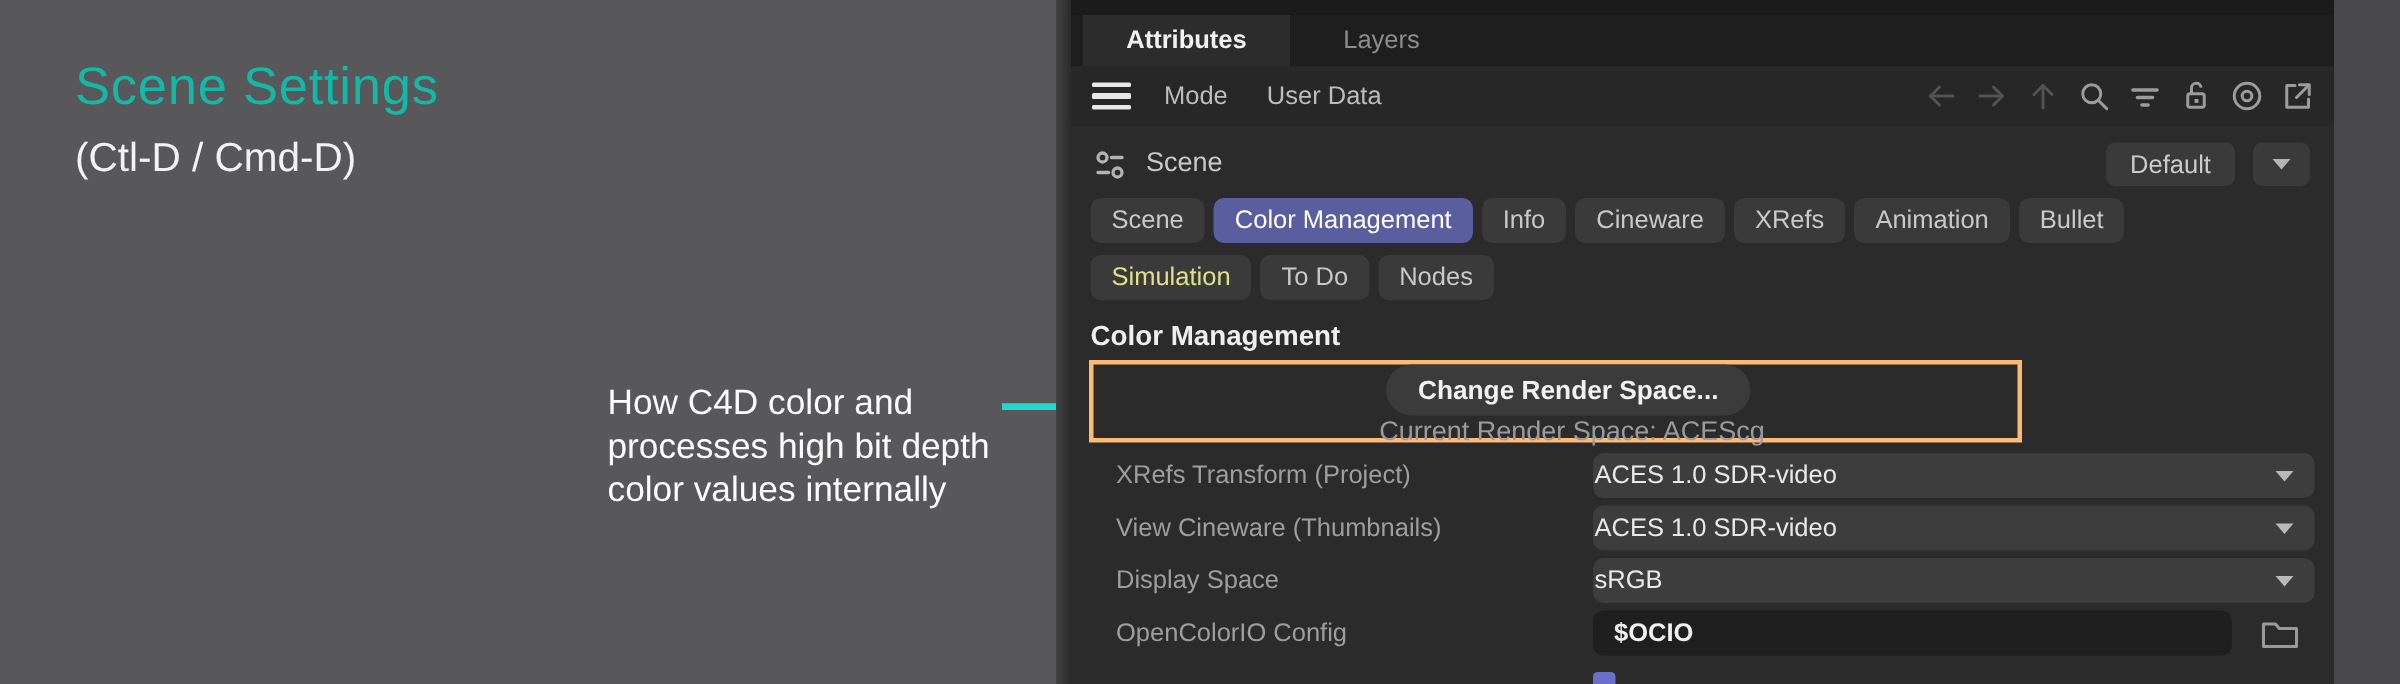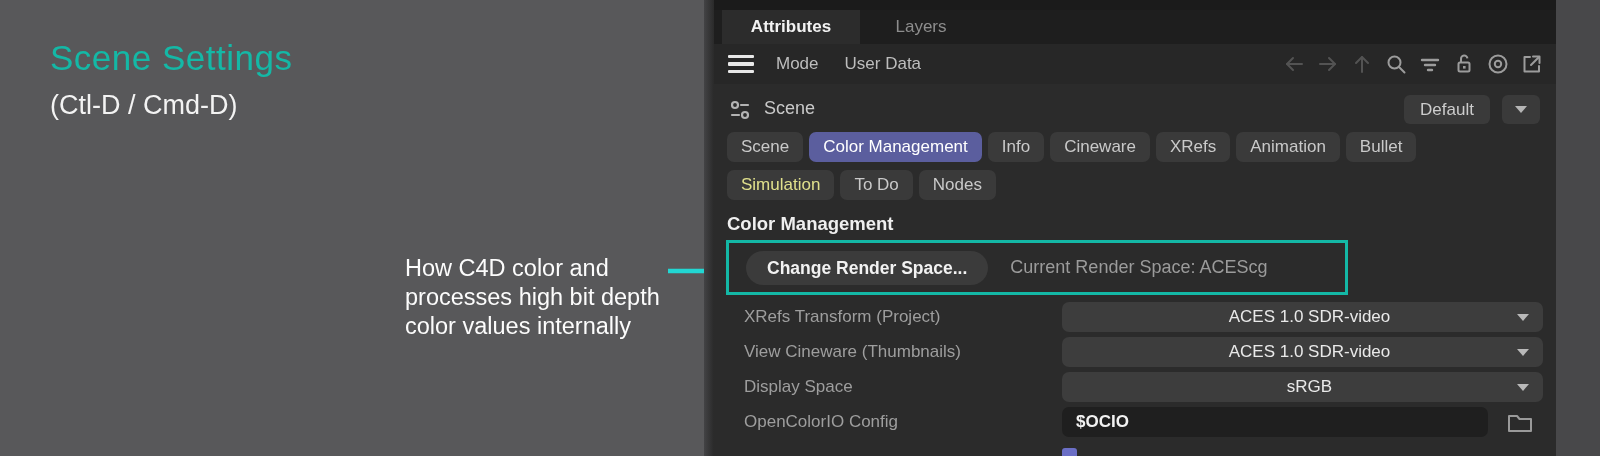--- a/index.html
+++ b/index.html
@@ -52,30 +52,30 @@
   .pill-row.r2{top:170px;}
   .pill{height:30px;line-height:30px;padding:0 14px;background:#3a3a3a;border-radius:7px;
         font-size:17px;color:#c9c9c9;white-space:nowrap;}
   .pill.selected{background:#5b5e9e;color:#ffffff;}
   .pill.sim{color:#e0e08c;}
 
   .section-heading{position:absolute;left:13px;top:213px;font-size:18.5px;font-weight:700;color:#efefef;}
 
   
   .highlight-box{position:absolute;left:12px;top:240px;width:616px;height:49px;
-                 border:3px solid #14b8a6;display:flex;align-items:center;background:#2b2b2b;}
+                 border:3px solid #fdba74;display:flex;align-items:center;background:#2b2b2b;flex-direction:column;}
   .change-btn{margin-left:17px;height:34px;line-height:34px;padding:0 21px;background:#3b3b3b;
               border-radius:17px;font-size:17.5px;font-weight:700;color:#f2f2f2;white-space:nowrap;}
   .current-space{margin-left:22px;font-size:18px;color:#9b9b9b;white-space:nowrap;}
 
   
   .param-row{position:absolute;left:0;width:842px;height:30px;}
   .param-label{position:absolute;left:30px;top:0;height:30px;line-height:30px;font-size:17px;color:#9e9e9e;}
   .dropdown{position:absolute;left:348px;top:0;width:481px;height:30px;background:#3d3d3d;border-radius:7px;
-            font-size:17px;color:#e9e9e9;line-height:30px;padding-left:14px;box-sizing:border-box;text-align:center;}
+            font-size:17px;color:#e9e9e9;line-height:30px;padding-left:1px;box-sizing:border-box;}
   .dropdown .caret-down{position:absolute;right:14px;top:12px;border-top-color:#b9b9b9;}
   .text-input{position:absolute;left:348px;top:0;width:426px;height:30px;background:#1f1f1f;border-radius:7px;
               font-size:17px;font-weight:700;color:#f2f2f2;line-height:30px;padding-left:14px;box-sizing:border-box;}
   .folder-btn{position:absolute;left:784px;top:0;width:44px;height:30px;display:flex;align-items:center;justify-content:center;}
 
   .partial-checkbox{position:absolute;left:348px;top:448px;width:15px;height:10px;background:#6b6fc6;
                     border-radius:3px 3px 0 0;}
 </style>
 </head>
 <body>

